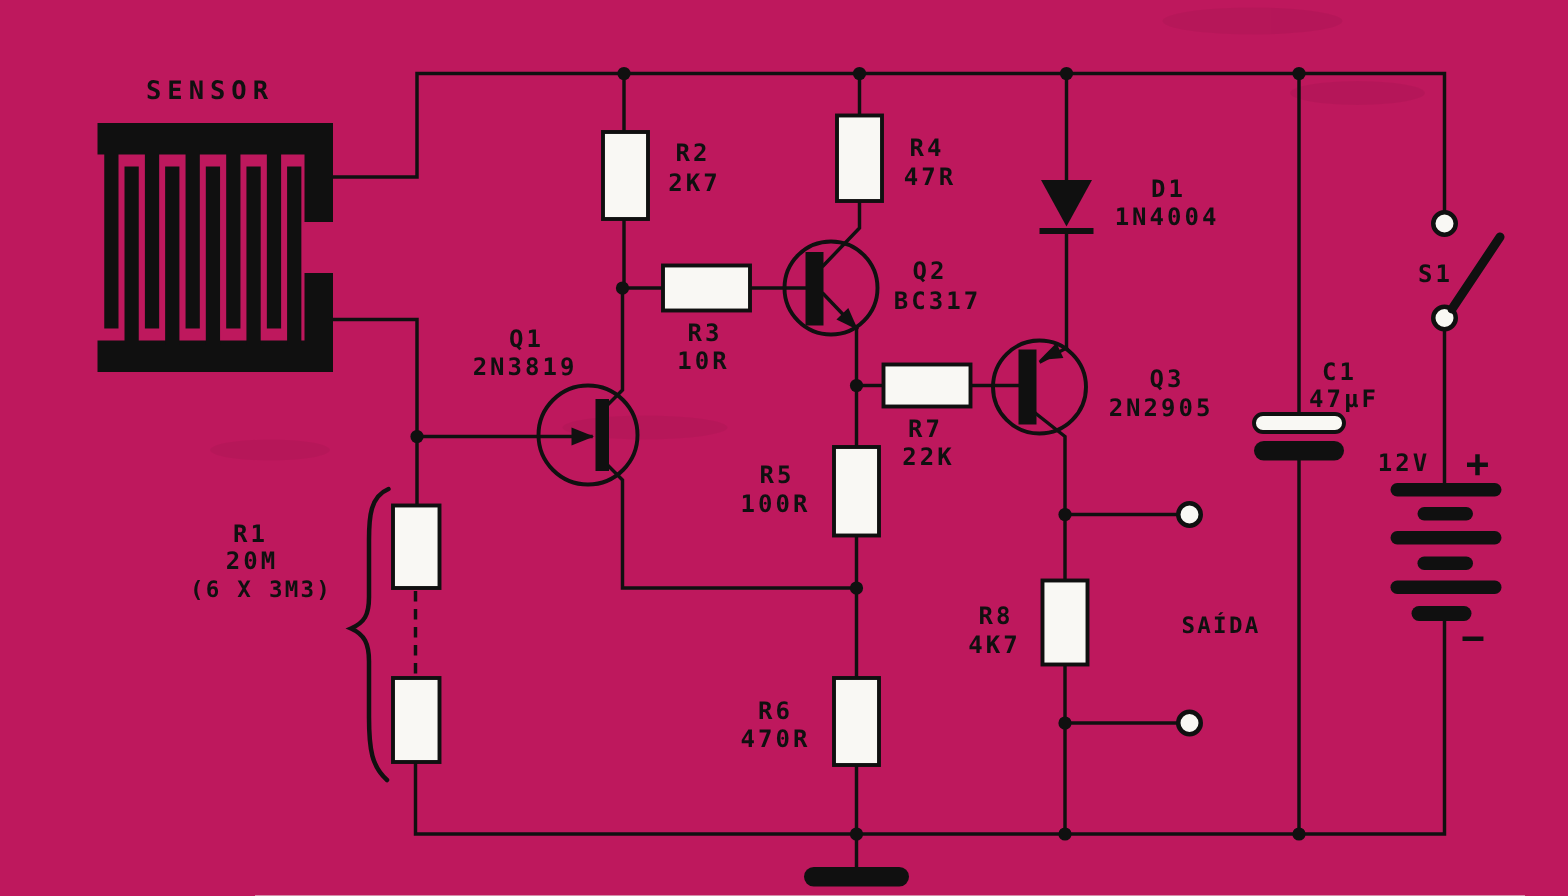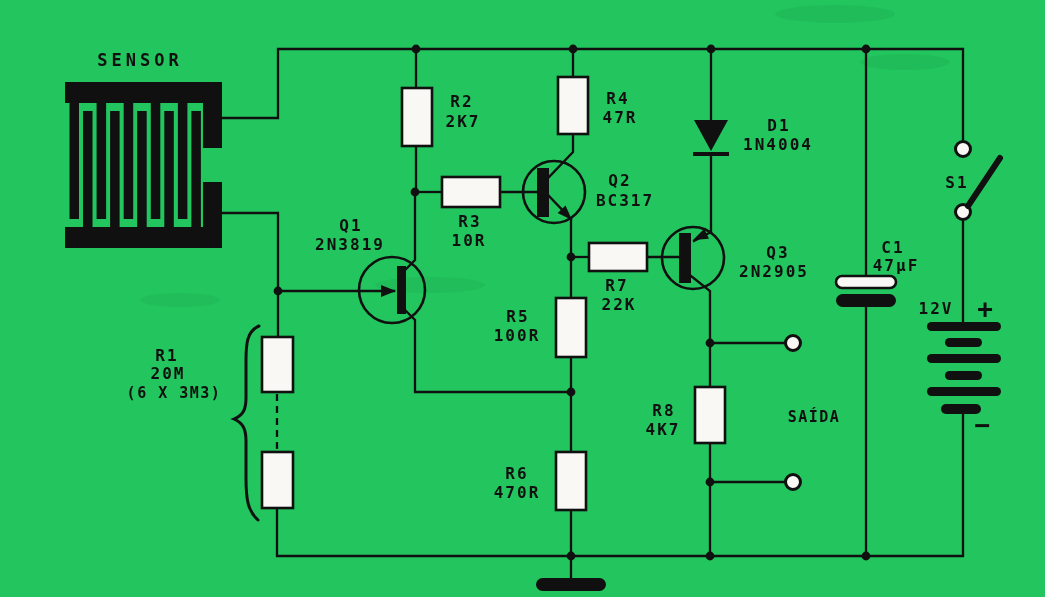--- a/index.html
+++ b/index.html
@@ -1,19 +1,19 @@
 <!DOCTYPE html>
 <html><head>
 <meta charset="utf-8">
 <style>
   html,body{margin:0;padding:0;background:#e8e8e6;}
   .stage{
     position:relative;
     width:1045px;height:597px;
-    background:#22c55e;
+    background:#be185d;
     overflow:hidden;
     font-family:"DejaVu Sans Mono","Liberation Mono",monospace;
   }
   svg{display:block}
   .lbl{
     font-family:"DejaVu Sans Mono","Liberation Mono",monospace;
     font-weight:700;
     fill:#101010;
     font-size:16px;
     letter-spacing:2px;

